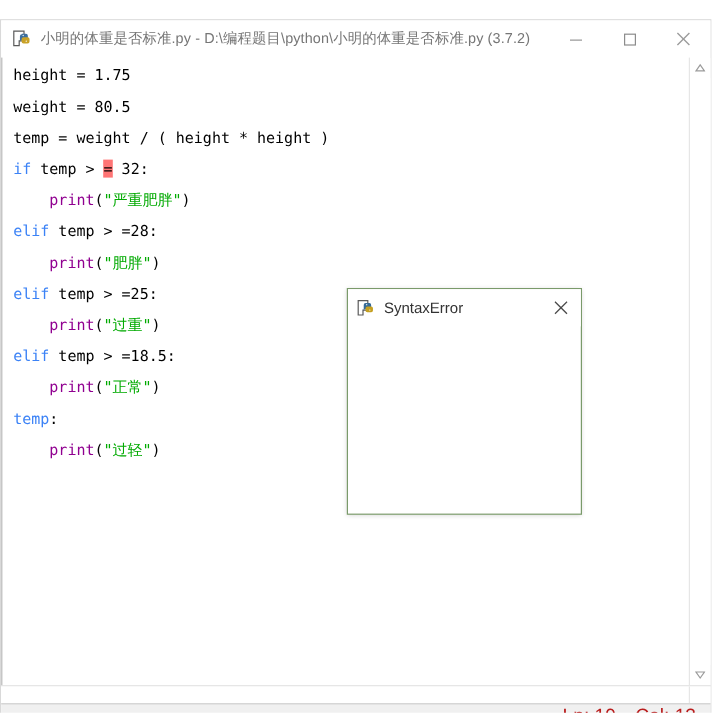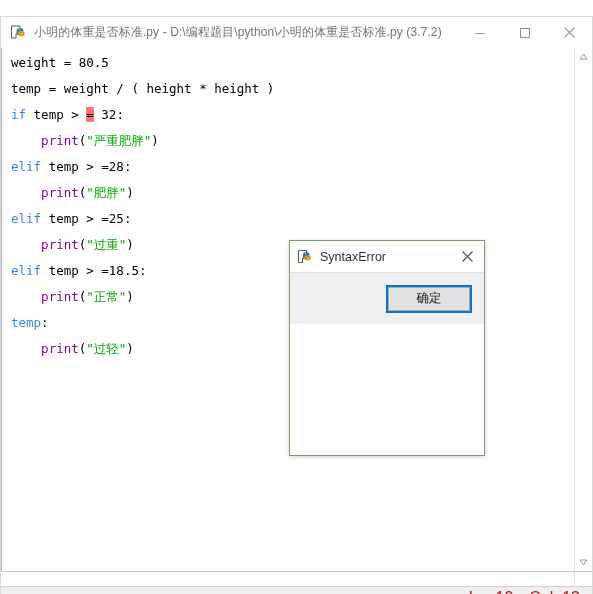--- a/index.html
+++ b/index.html
@@ -178,21 +178,21 @@
     font-family: "Liberation Sans", sans-serif;
     margin-left: 16px;
   }
 
   
   #error-dialog {
     position: absolute;
     left: 289px;
     top: 240px;
     width: 196px;
-    height: 216px;
+    height: 189px;
     background: #ffffff;
     border: 1px solid #7a9a6a;
     box-sizing: border-box;
     box-shadow: 0 1px 4px rgba(0,0,0,0.18);
     display: flex;
     flex-direction: column;
   }
   .dlg-titlebar {
     height: 31px;
     min-height: 31px;
@@ -298,20 +298,21 @@
         </svg>
       </div>
     </div>
   </div>
 
 
   <div class="editor-region">
     <div class="editor-left-border"></div>
 
     <div class="code-area" id="code-area">
+        <div class="code-line"><span>height = 1.75</span></div>
         <div class="code-line"><span>weight = 80.5</span></div>
         <div class="code-line"><span>temp = weight / ( height * height )</span></div>
         <div class="code-line"><span class="kw">if</span><span> temp &gt; </span><span class="errhl">=</span><span> 32:</span></div>
         <div class="code-line"><span>    </span><span class="bif">print</span><span>(</span><span class="str">"严重肥胖"</span><span>)</span></div>
         <div class="code-line"><span class="kw">elif</span><span> temp &gt; =28:</span></div>
         <div class="code-line"><span>    </span><span class="bif">print</span><span>(</span><span class="str">"肥胖"</span><span>)</span></div>
         <div class="code-line"><span class="kw">elif</span><span> temp &gt; =25:</span></div>
         <div class="code-line"><span>    </span><span class="bif">print</span><span>(</span><span class="str">"过重"</span><span>)</span></div>
         <div class="code-line"><span class="kw">elif</span><span> temp &gt; =18.5:</span></div>
         <div class="code-line"><span>    </span><span class="bif">print</span><span>(</span><span class="str">"正常"</span><span>)</span></div>
@@ -359,16 +360,13 @@
     <span class="dlg-title-text">SyntaxError</span>
     <div class="dlg-close">
       <svg width="13" height="13" viewBox="0 0 13 13">
         <line x1="1.5" y1="1.5" x2="11.5" y2="11.5" stroke="#4a4a4a" stroke-width="1.1"></line>
         <line x1="11.5" y1="1.5" x2="1.5" y2="11.5" stroke="#4a4a4a" stroke-width="1.1"></line>
       </svg>
     </div>
   </div>
 
 
-  <div class="dlg-footer">
-    <div class="ok-btn">确定</div>
-  </div>
 </div>
 
 </body></html>

